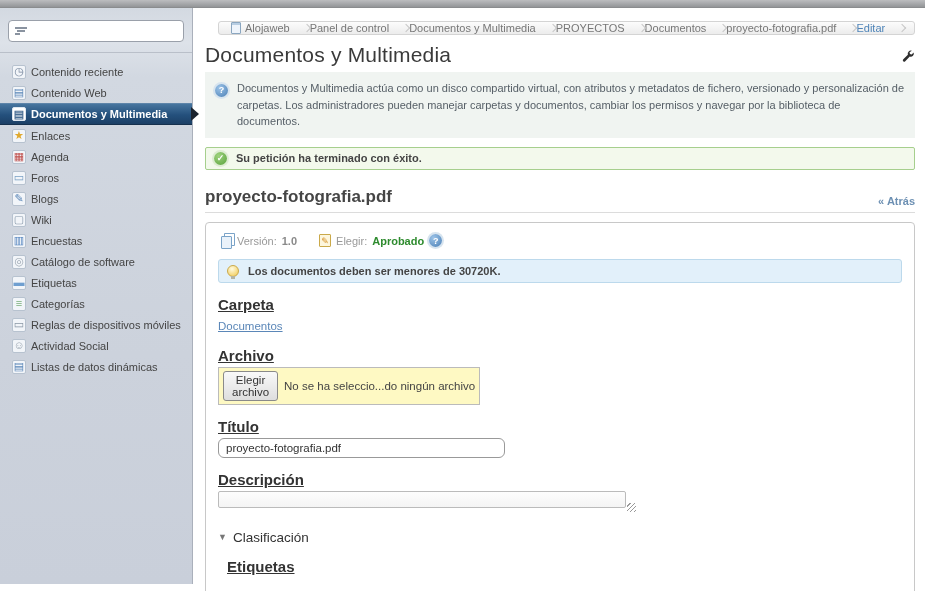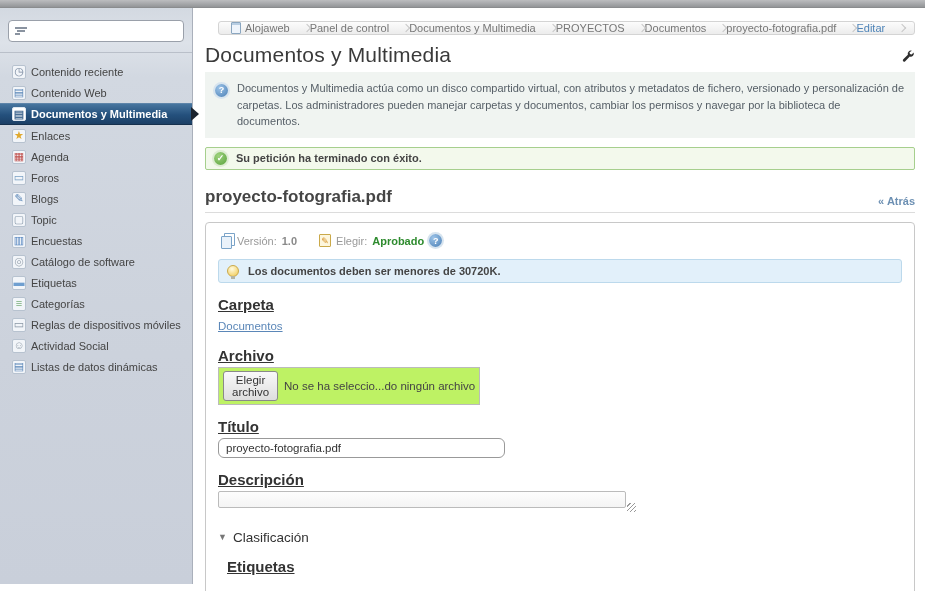--- a/index.html
+++ b/index.html
@@ -79,21 +79,21 @@
 
   .tip-box { margin-top:10px; background:#e2f0fa; border:1px solid #bcd9ec; border-radius:3px;
     padding:5px 8px; display:flex; gap:9px; font-size:11px; font-weight:bold; color:#444; }
   .bulb { flex:0 0 12px; width:12px; height:12px; border-radius:50%;
     background:radial-gradient(circle at 40% 30%,#fffbe0,#f0c64a); border:1px solid #caa94a; position:relative; }
   .bulb::after { content:""; position:absolute; left:3px; bottom:-3px; width:4px; height:3px; background:#b4b4a4; }
 
   .field { margin-top:13px; }
   .field-label { font-size:15px; font-weight:bold; color:#333; margin-bottom:3px;text-decoration:underline; }
   .link { font-size:11.5px; color:#5b87b8; text-decoration:underline; cursor:pointer; }
-  .file-control { display:inline-flex; align-items:center; border:1px solid #bbb; background:#bef264;
+  .file-control { display:inline-flex; align-items:center; border:1px solid #bbb; background:#fef9c3;
     padding:3px 4px; width:262px; }
   .file-btn { border:1px solid #8a8a8a; border-radius:3px; background:linear-gradient(#f9f9f9,#dedede);
     font-size:11.5px; color:#333; padding:2px 8px; cursor:pointer; font-family:inherit; }
   .file-status { font-size:11.5px; color:#444; margin-left:6px; white-space:nowrap; }
   .text-input { width:287px; border:1px solid #999; border-radius:6px; padding:3px 7px; font-size:11.5px;
     color:#333; font-family:inherit; outline:none; }
   .desc-wrap { position:relative; width:408px; }
   .textarea { width:408px; height:17px; border:1px solid #bbb; border-radius:2px; resize:none;
     background:linear-gradient(#fdfdfd,#f4f4f4); font-family:inherit; font-size:11.5px; outline:none; }
   .resize-handle { position:absolute; right:-10px; bottom:0; width:9px; height:9px;
@@ -150,21 +150,21 @@
       <div class="nav-item">
         <span class="nav-ico" style="color:#7aa0c4">▭</span>
         <span>Foros</span>
       </div>
       <div class="nav-item">
         <span class="nav-ico" style="color:#5b87b8">✎</span>
         <span>Blogs</span>
       </div>
       <div class="nav-item">
         <span class="nav-ico" style="color:#8899aa">▢</span>
-        <span>Topic</span>
+        <span>Wiki</span>
       </div>
       <div class="nav-item">
         <span class="nav-ico" style="color:#4f81bd">▥</span>
         <span>Encuestas</span>
       </div>
       <div class="nav-item">
         <span class="nav-ico" style="color:#9aa5b0">◎</span>
         <span>Catálogo de software</span>
       </div>
       <div class="nav-item">

